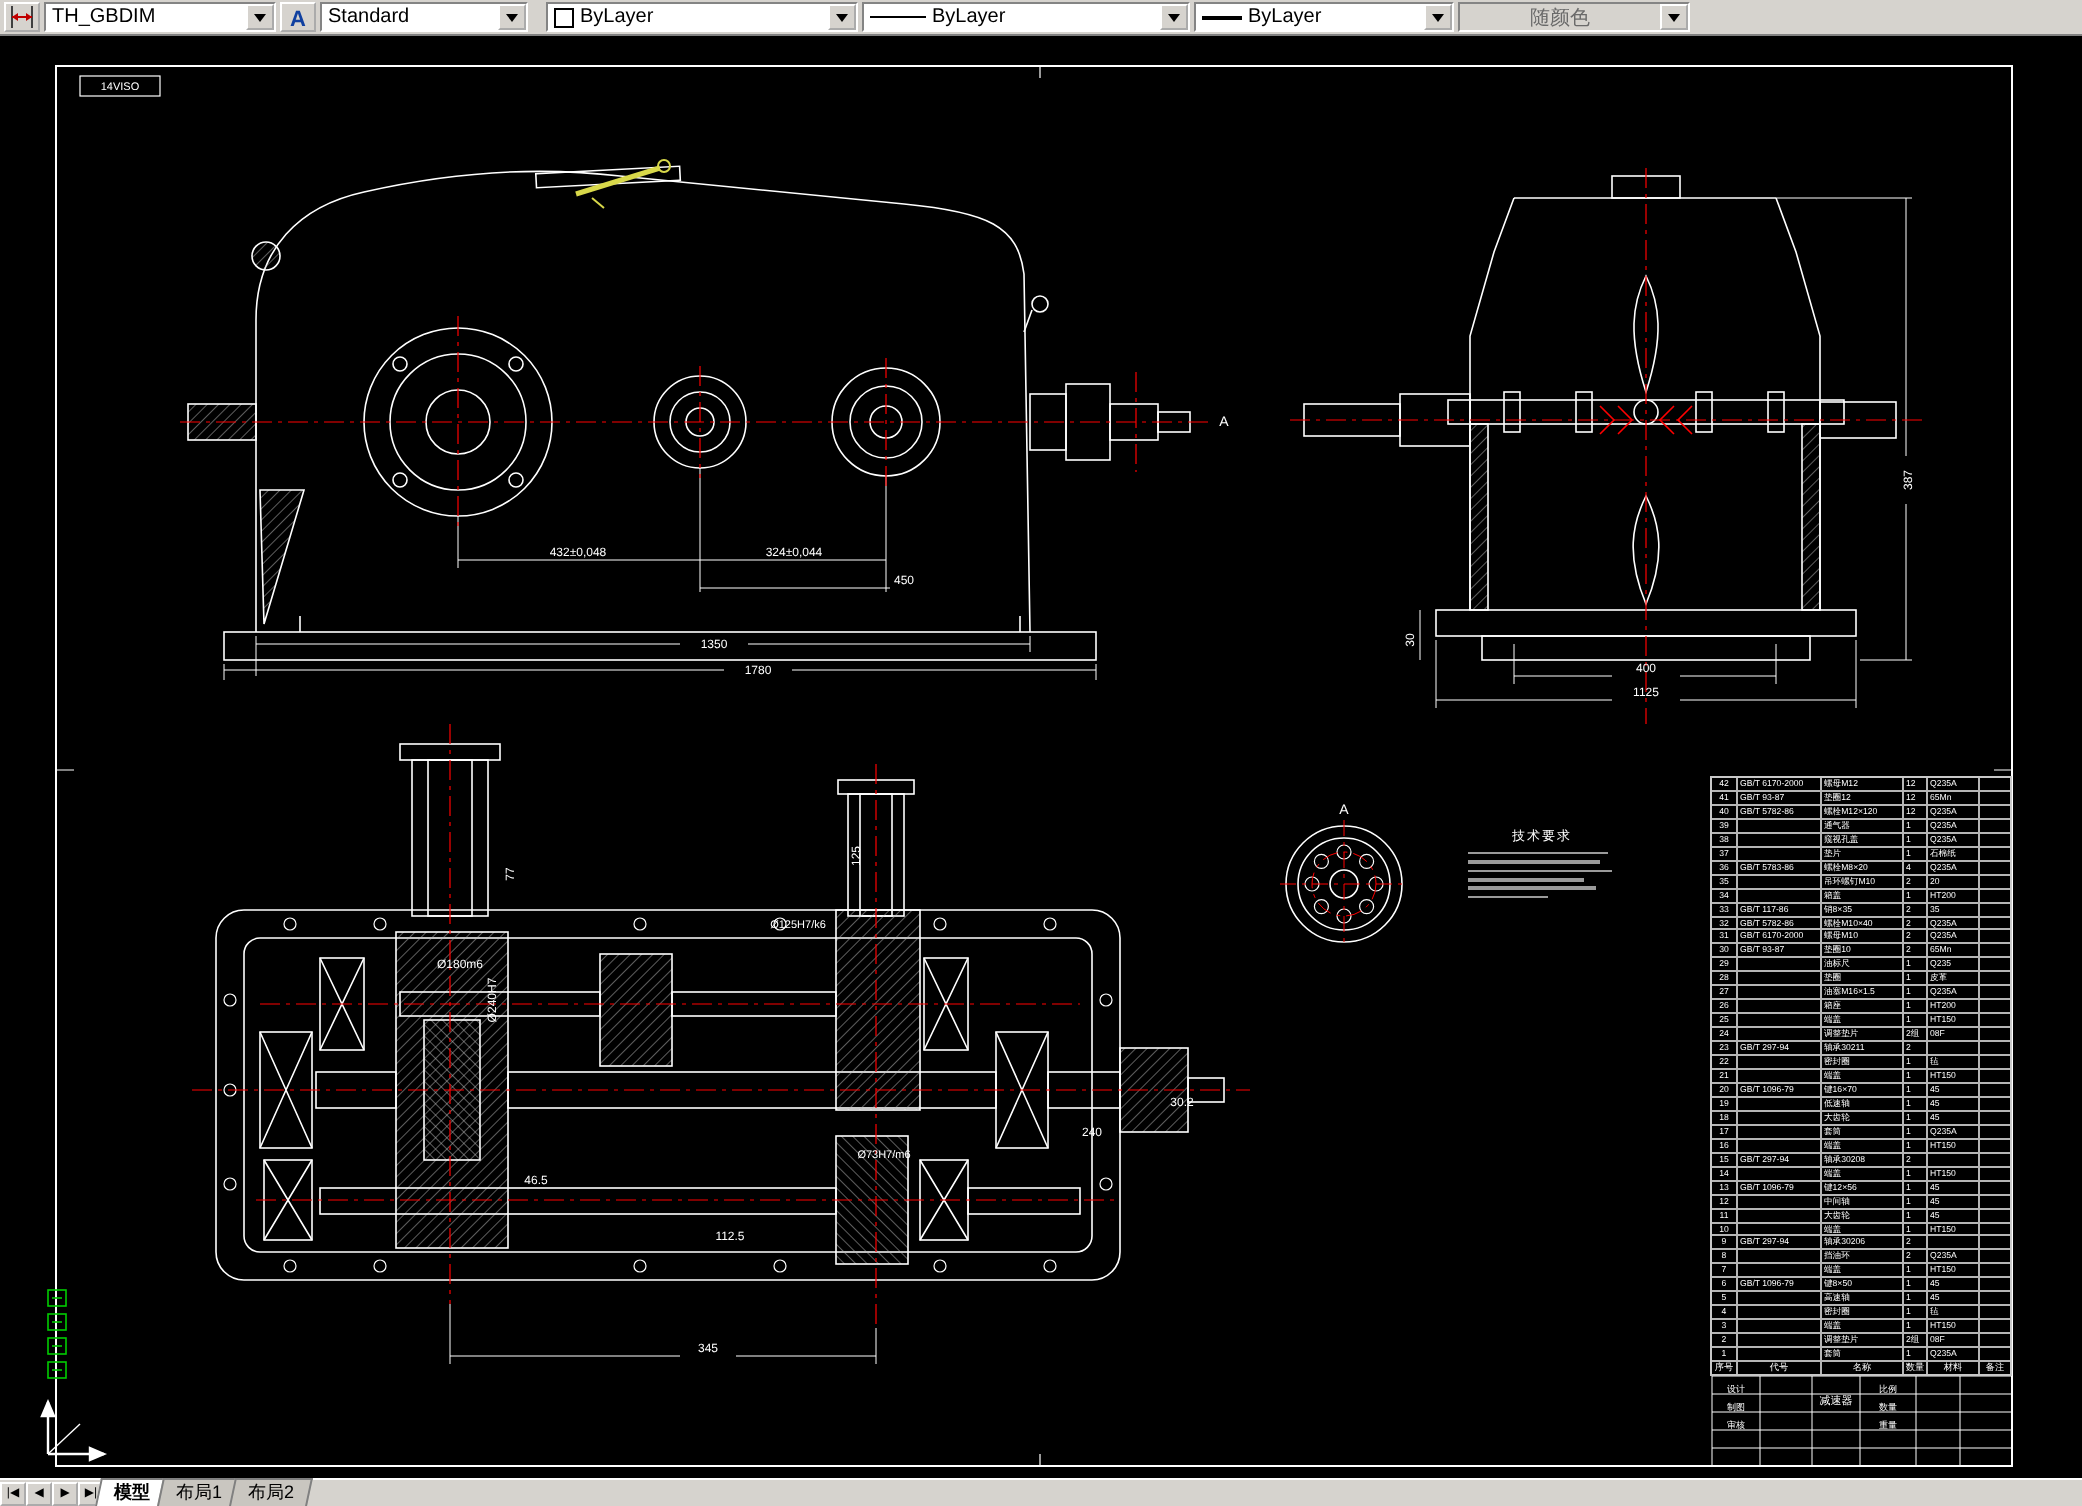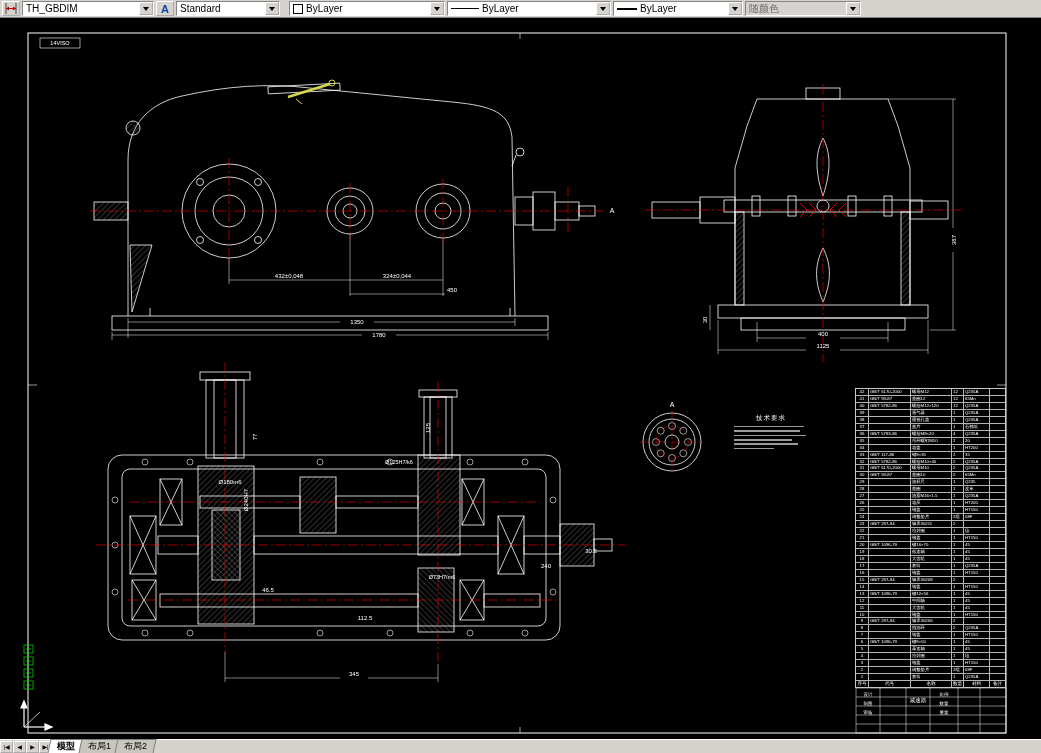--- a/index.html
+++ b/index.html
@@ -13,21 +13,21 @@
   .combo{height:15px;background:#fff;display:flex;align-items:center;box-sizing:border-box;
          border-top:1px solid #848484;border-left:1px solid #848484;
          border-bottom:1px solid #fff;border-right:1px solid #fff;font-size:10px;color:#000;}
   .combo .ct{padding:0 3px;white-space:nowrap;overflow:hidden;flex:1;}
   .combo-arrow{width:14px;height:13px;background:#d6d3ce;border:1px outset #fff;box-sizing:border-box;
                display:flex;align-items:center;justify-content:center;flex:0 0 14px;}
   .combo-arrow::after{content:"";width:0;height:0;border:3px solid transparent;border-top:4px solid #000;margin-top:4px;}
   .swatch{width:8px;height:8px;border:1px solid #000;background:#fff;margin-left:3px;flex:0 0 8px;}
   .lt-line{width:28px;border-top:1px solid #000;margin-left:3px;flex:0 0 28px;}
   .lw-line{width:20px;border-top:2px solid #000;margin-left:3px;flex:0 0 20px;}
-  .combo.disabled{background:#d6d3ce;color:#6a6a6a;}
+  .combo.disabled{background:#d6d3ce;color:#6a6a6a;text-align:center;}
   .sep{width:5px;height:100%;}
   
   .canvas{position:relative;width:1041px;height:721px;background:#000;flex:0 0 721px;overflow:hidden;}
   .canvas svg{position:absolute;left:0;top:0;}
   
   .tech{position:absolute;left:732px;top:396px;width:78px;color:#ddd;}
   .tech-title{font-size:6.5px;text-align:center;letter-spacing:1px;color:#fff;}
   .bar{height:1.6px;background:#9a9a9a;margin:2.8px 0 0 2px;}
   
   .parts{position:absolute;left:855px;top:370px;width:151px;height:300px;border:0.5px solid #c8c8c8;
@@ -57,21 +57,21 @@
 
   <div class="toolbar">
     <button class="tb-btn">
       <svg width="14" height="13" viewBox="0 0 14 13">
         <path d="M2,1 V12 M12,1 V12" stroke="#404040" stroke-width="1" fill="none"></path>
         <path d="M2,6.5 H12" stroke="#c00000" stroke-width="1"></path>
         <path d="M2,6.5 l3,-2 v4 z" fill="#c00000"></path>
           <path d="M12,6.5 l-3,-2 v4 z" fill="#c00000"></path>
       </svg>
     </button>
-    <div class="combo" style="width:132px">
+    <div class="combo" style="width:116px">
       <span class="ct">TH_GBDIM</span>
       <span class="combo-arrow"></span>
     </div>
     <button class="tb-btn">
       <svg width="14" height="13" viewBox="0 0 14 13">
         <text x="7" y="11" font-size="11" text-anchor="middle" fill="#1040a0" font-weight="bold">A</text>
       </svg>
     </button>
     <div class="combo" style="width:104px">
       <span class="ct">Standard</span>

